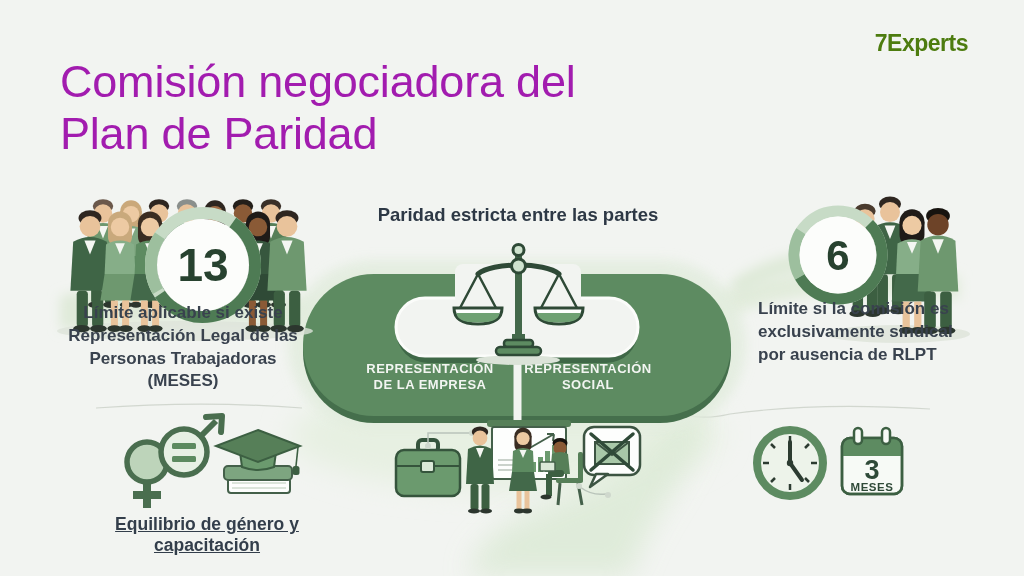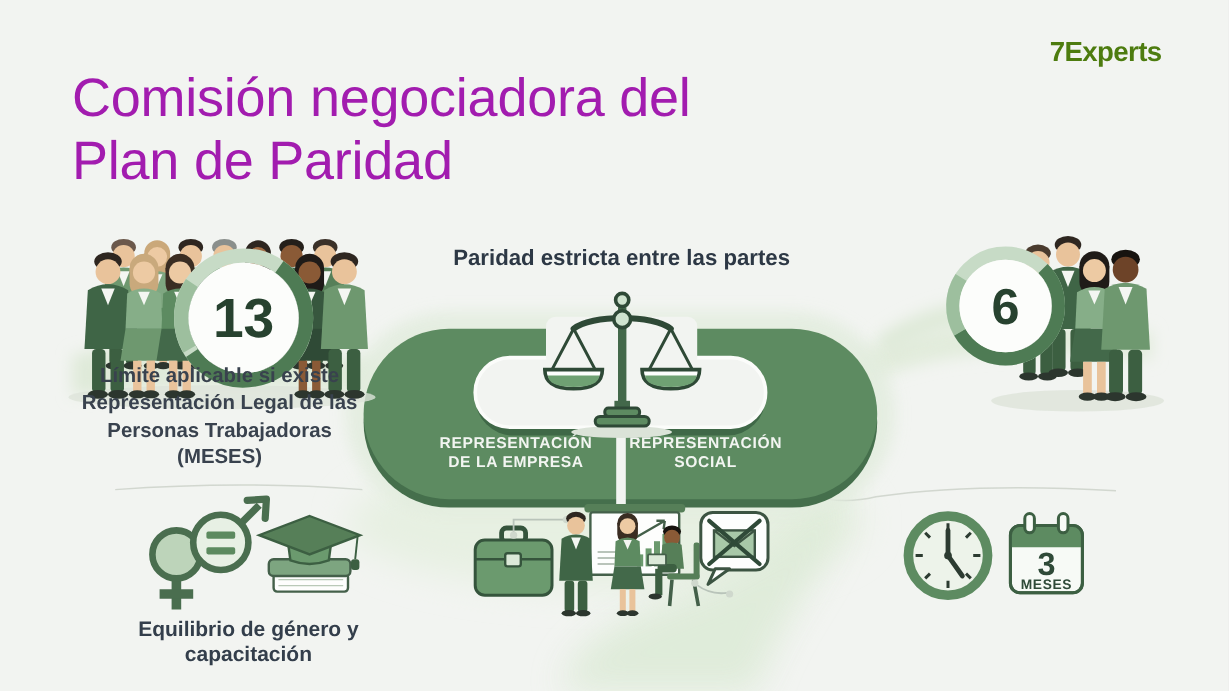--- a/index.html
+++ b/index.html
@@ -9,21 +9,21 @@
   svg{font-family:"Liberation Sans",sans-serif;}
   .logo{position:absolute;top:30px;right:56px;font-size:23px;font-weight:700;color:#4d7c0f;letter-spacing:-0.5px;}
   h1.title{position:absolute;left:60px;top:56px;margin:0;font-size:45px;line-height:1.16;font-weight:500;
            color:#a21caf;letter-spacing:-0.2px;}
   .caption{position:absolute;font-size:17px;font-weight:700;color:#39424e;line-height:1.34;}
   .cap-left{left:48px;top:302px;width:242px;text-align:center;margin-left:14px;}
   .cap-right{left:758px;top:298px;width:210px;text-align:left;}
   .cap-line{display:block;}
   .center-heading{position:absolute;left:367px;top:204px;width:302px;text-align:center;
                   font-size:18.5px;font-weight:700;color:#2d3845;}
-  .bottom-label{position:absolute;font-size:17.5px;font-weight:700;color:#333e4b;text-align:center;}
+  .bottom-label{position:absolute;font-size:17.5px;font-weight:700;color:#333e4b;text-align:center;text-decoration:underline;}
   .bl-1{left:62px;top:514px;width:290px;}
   .bl-2{left:377px;top:516px;width:282px;}
   .bl-3{left:733px;top:514px;width:212px;}
 </style>
 </head>
 <body>
 
 <div id="stage">
 
 <svg id="art" width="1024" height="576" viewBox="0 0 1024 576">
@@ -242,16 +242,21 @@
 <h1 class="title"><span>Comisión negociadora del</span><br><span>Plan de Paridad</span></h1>
 
 <div class="center-heading">Paridad estricta entre las partes</div>
 
 <div class="caption cap-left">
   <span class="cap-line">Límite aplicable si existe</span>
   <span class="cap-line">Representación Legal de las</span>
   <span class="cap-line">Personas Trabajadoras (MESES)</span>
 </div>
 
+<div class="caption cap-right">
+  <span class="cap-line">Límite si la comisión es</span>
+  <span class="cap-line">exclusivamente sindical</span>
+  <span class="cap-line">por ausencia de RLPT</span>
+</div>
 
 <div class="bottom-label bl-1">Equilibrio de género y capacitación</div>
 
 </div>
 
 </body></html>

